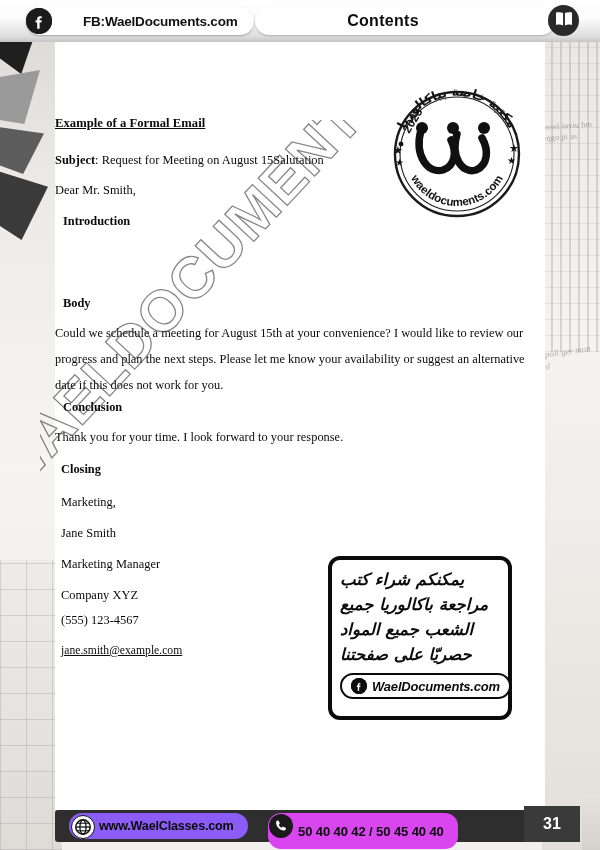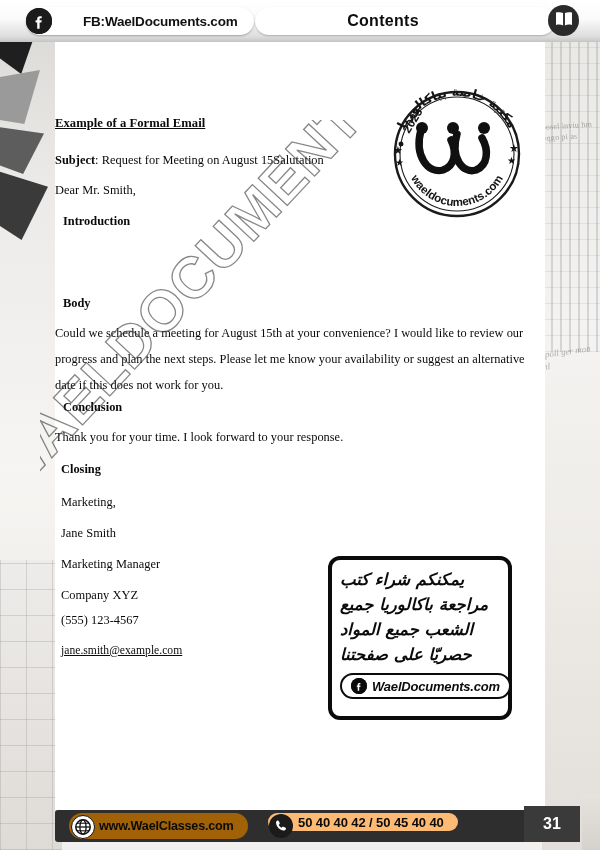--- a/index.html
+++ b/index.html
@@ -331,21 +331,21 @@
     border-radius: 3px;
     z-index: 9;
     display: flex;
     align-items: center;
   }
   #footer-site-pill {
     position: absolute;
     left: 14px; top: 3px;
     height: 26px;
     padding: 0 14px 0 30px;
-    background: #a16207;
+    background: #8b5cf6;
     border-radius: 13px;
     display: flex;
     align-items: center;
   }
   #footer-site-pill .site-label {
     font-family: "Liberation Sans", sans-serif;
     font-weight: bold;
     font-size: 12.6px;
     color: #0b0b0b;
     letter-spacing: -.2px;
@@ -358,23 +358,23 @@
     border-radius: 50%;
     background: #ffffff;
     border: 1.6px solid #111;
     display: flex;
     align-items: center;
     justify-content: center;
   }
   #footer-phone-pill {
     position: absolute;
     left: 213px; top: 3px;
-    height: 18px;
+    height: 36px;
     padding: 0 14px 0 30px;
-    background: #fdba74;
+    background: #d946ef;
     border-radius: 13px;
     display: flex;
     align-items: center;
   }
   #footer-phone-pill .phone-label {
     font-family: "Liberation Sans", sans-serif;
     font-weight: bold;
     font-size: 13px;
     color: #0b0b0b;
     letter-spacing: -.1px;

